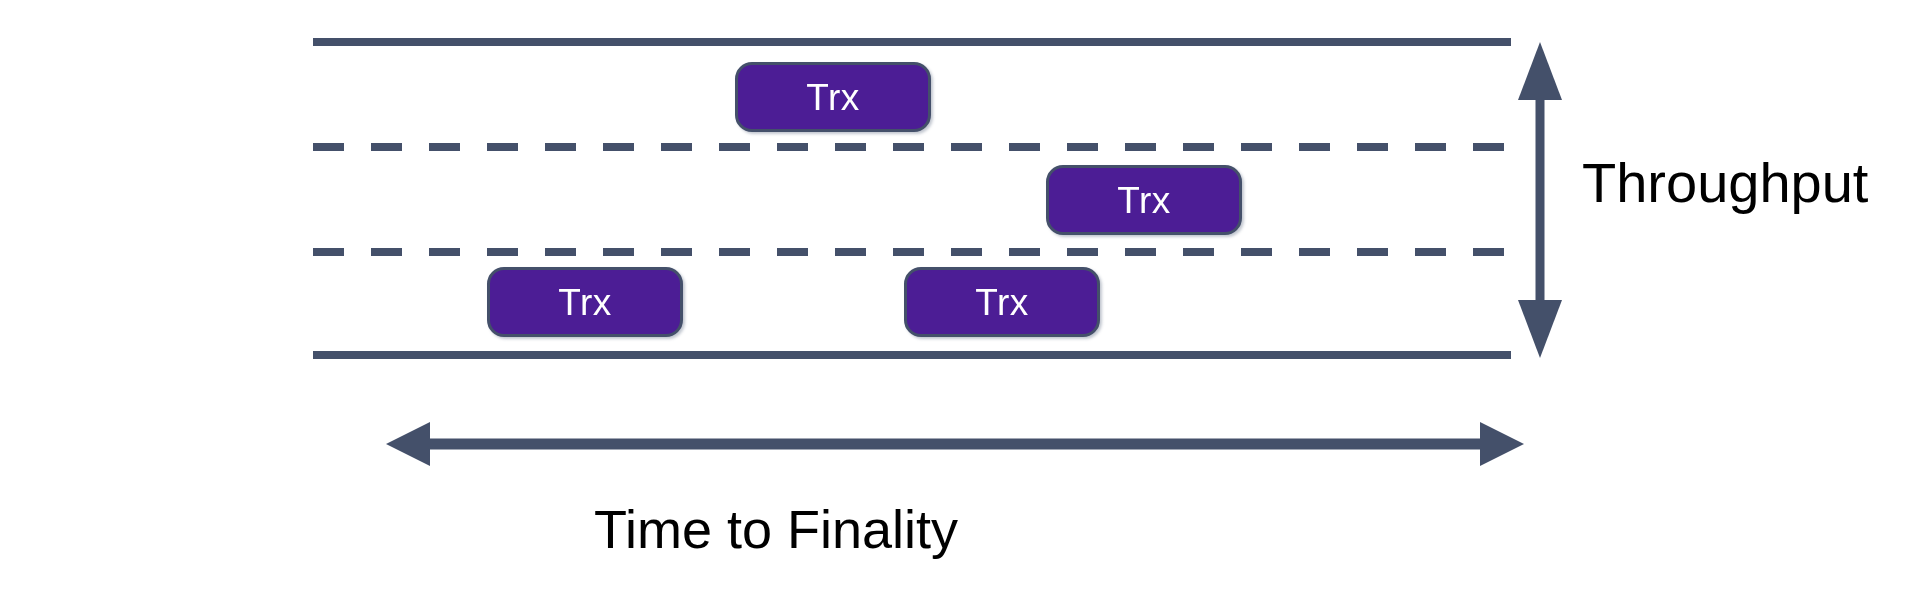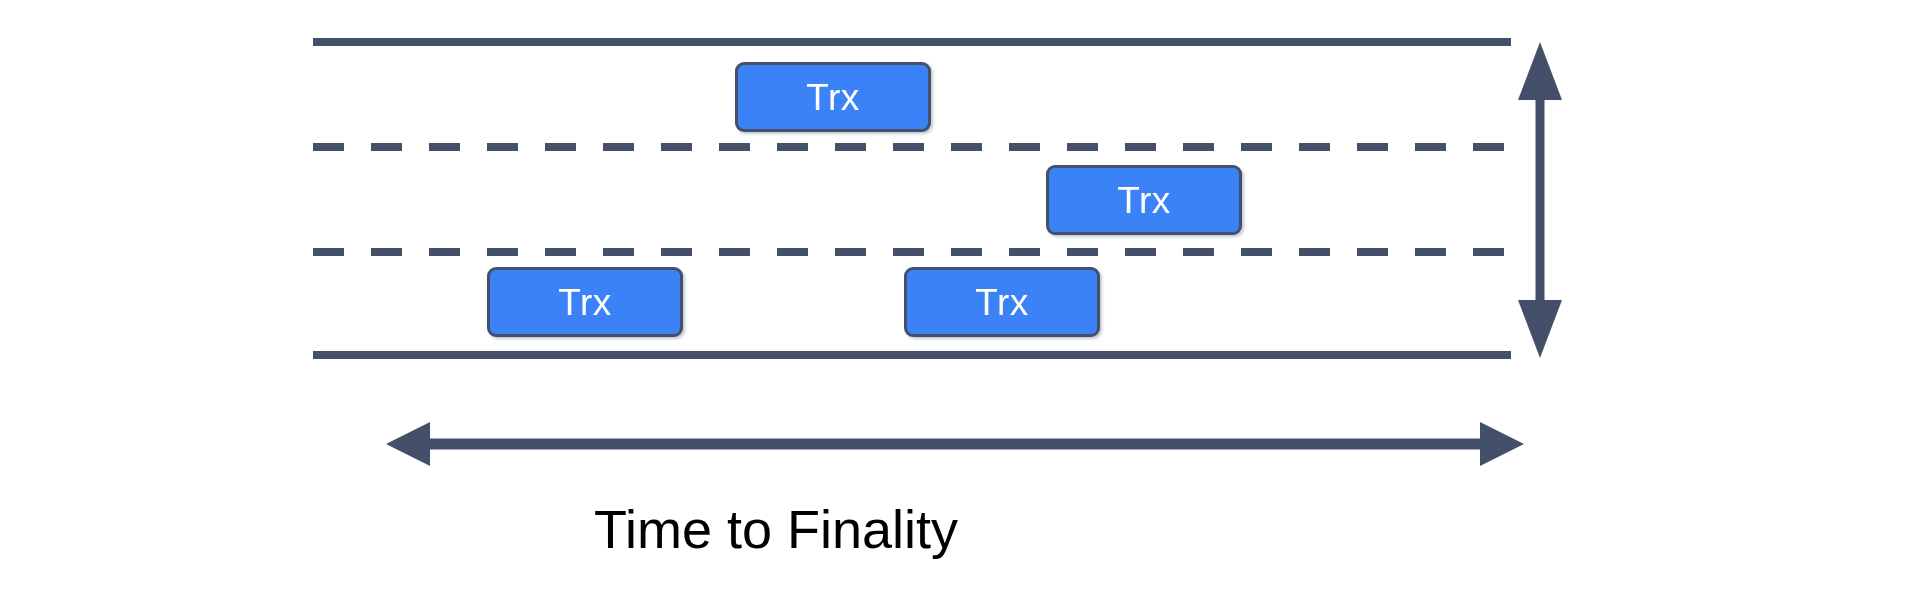--- a/index.html
+++ b/index.html
@@ -41,23 +41,23 @@
   #lane-top    { top: 38px;  }
   #lane-div-1  { top: 143px; }
   #lane-div-2  { top: 248px; }
   #lane-bottom { top: 351px; }
 
   
   .trx-box {
     position: absolute;
     width: 196px;
     height: 70px;
-    background: #3b82f6;
+    background: #4c1d95;
     border: 3px solid #44506a;
-    border-radius: 9px;
+    border-radius: 17px;
     box-sizing: border-box;
     display: flex;
     align-items: center;
     justify-content: center;
     box-shadow: 2px 2px 3px rgba(120,130,150,0.45);
   }
   .trx-label {
     color: #ffffff;
     font-size: 37px;
     font-family: "Liberation Sans", sans-serif;
@@ -139,15 +139,16 @@
     <polygon points="40,2 62,60 18,60" fill="#44506a"></polygon>
     <polygon points="40,318 62,260 18,260" fill="#44506a"></polygon>
   </svg>
 
   <svg class="arrow-svg" id="finality-arrow" viewBox="0 0 1150 50">
     <line x1="30" y1="24" x2="1120" y2="24" stroke="#44506a" stroke-width="11"></line>
     <polygon points="6,24 50,2 50,46" fill="#44506a"></polygon>
     <polygon points="1144,24 1100,2 1100,46" fill="#44506a"></polygon>
   </svg>
 
+  <div class="axis-label" id="throughput-label">Throughput</div>
   <div class="axis-label" id="finality-label">Time to Finality</div>
 
 </div>
 
 </body></html>

